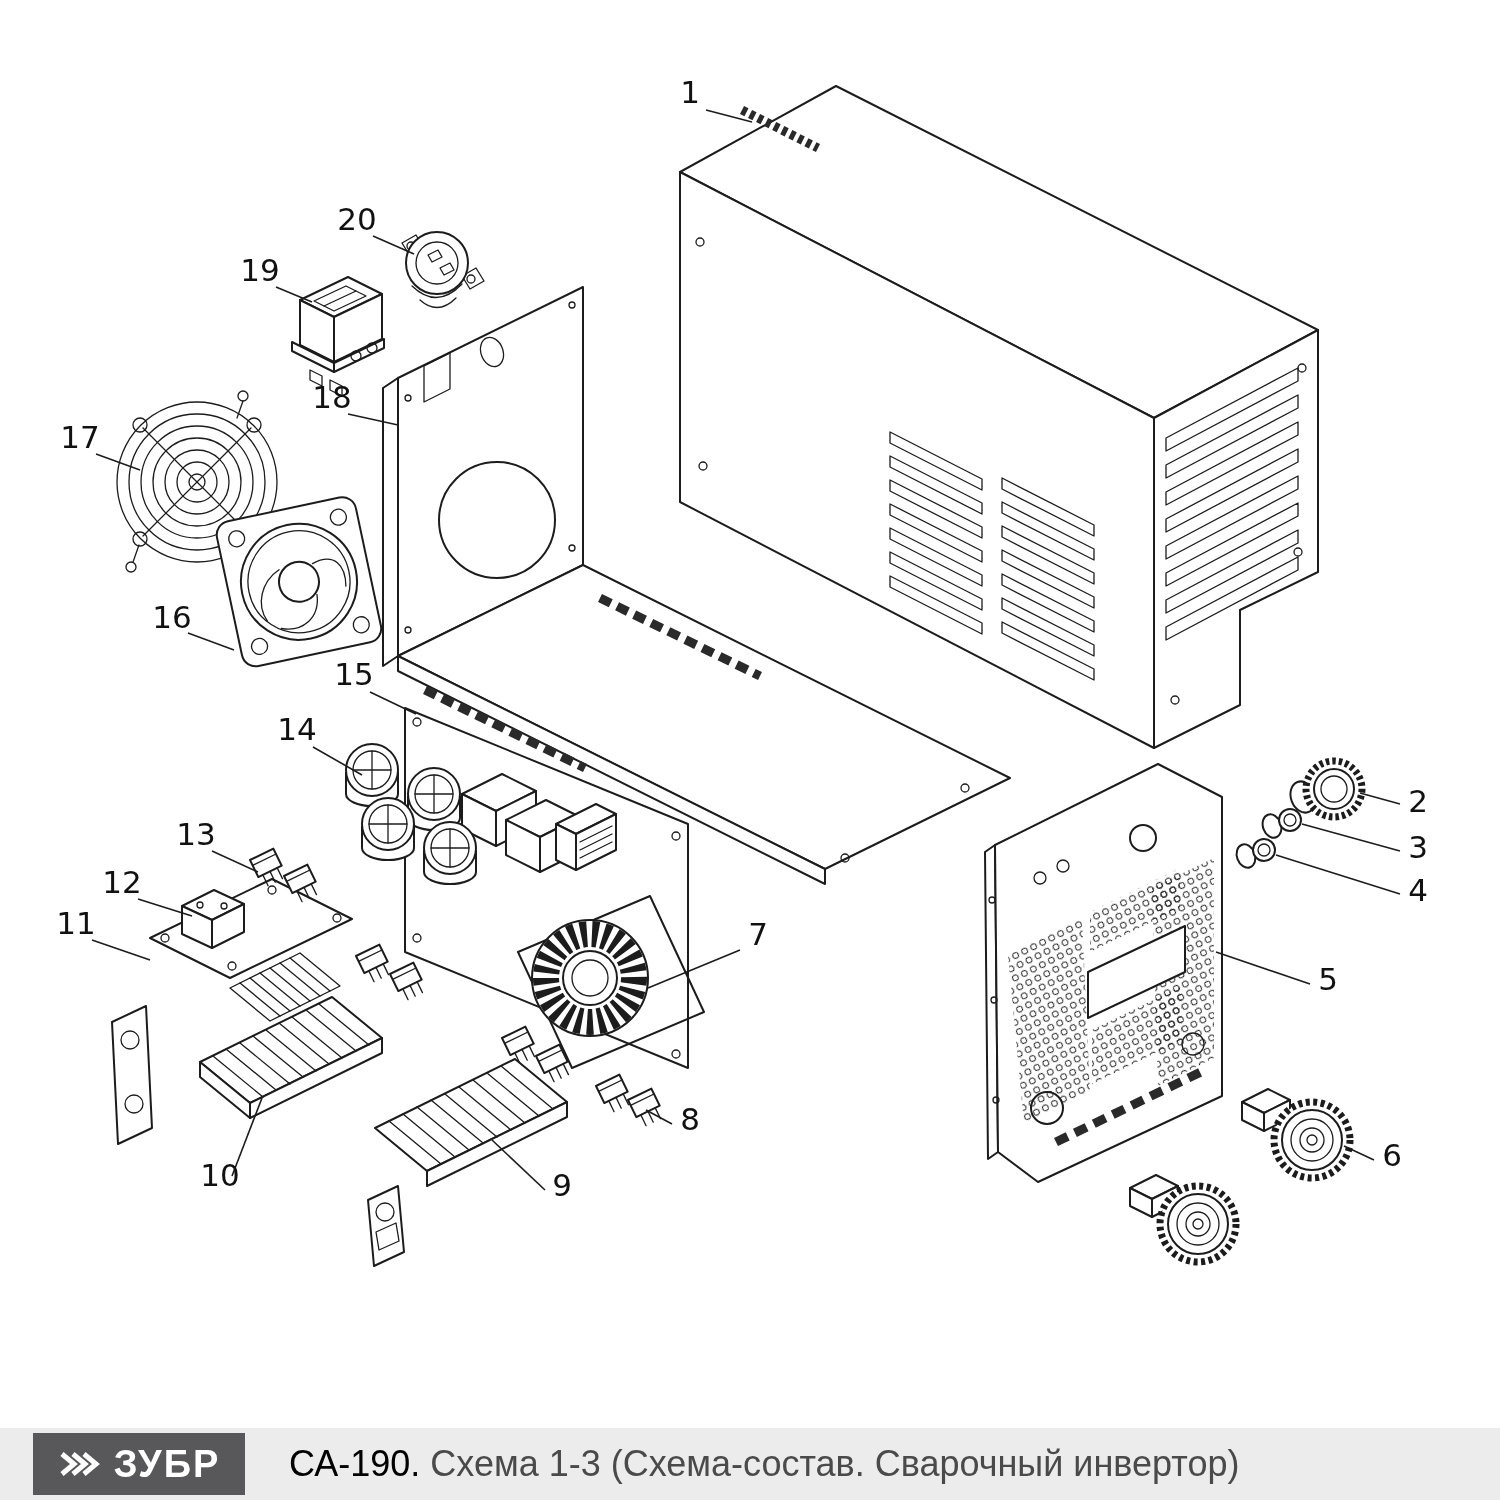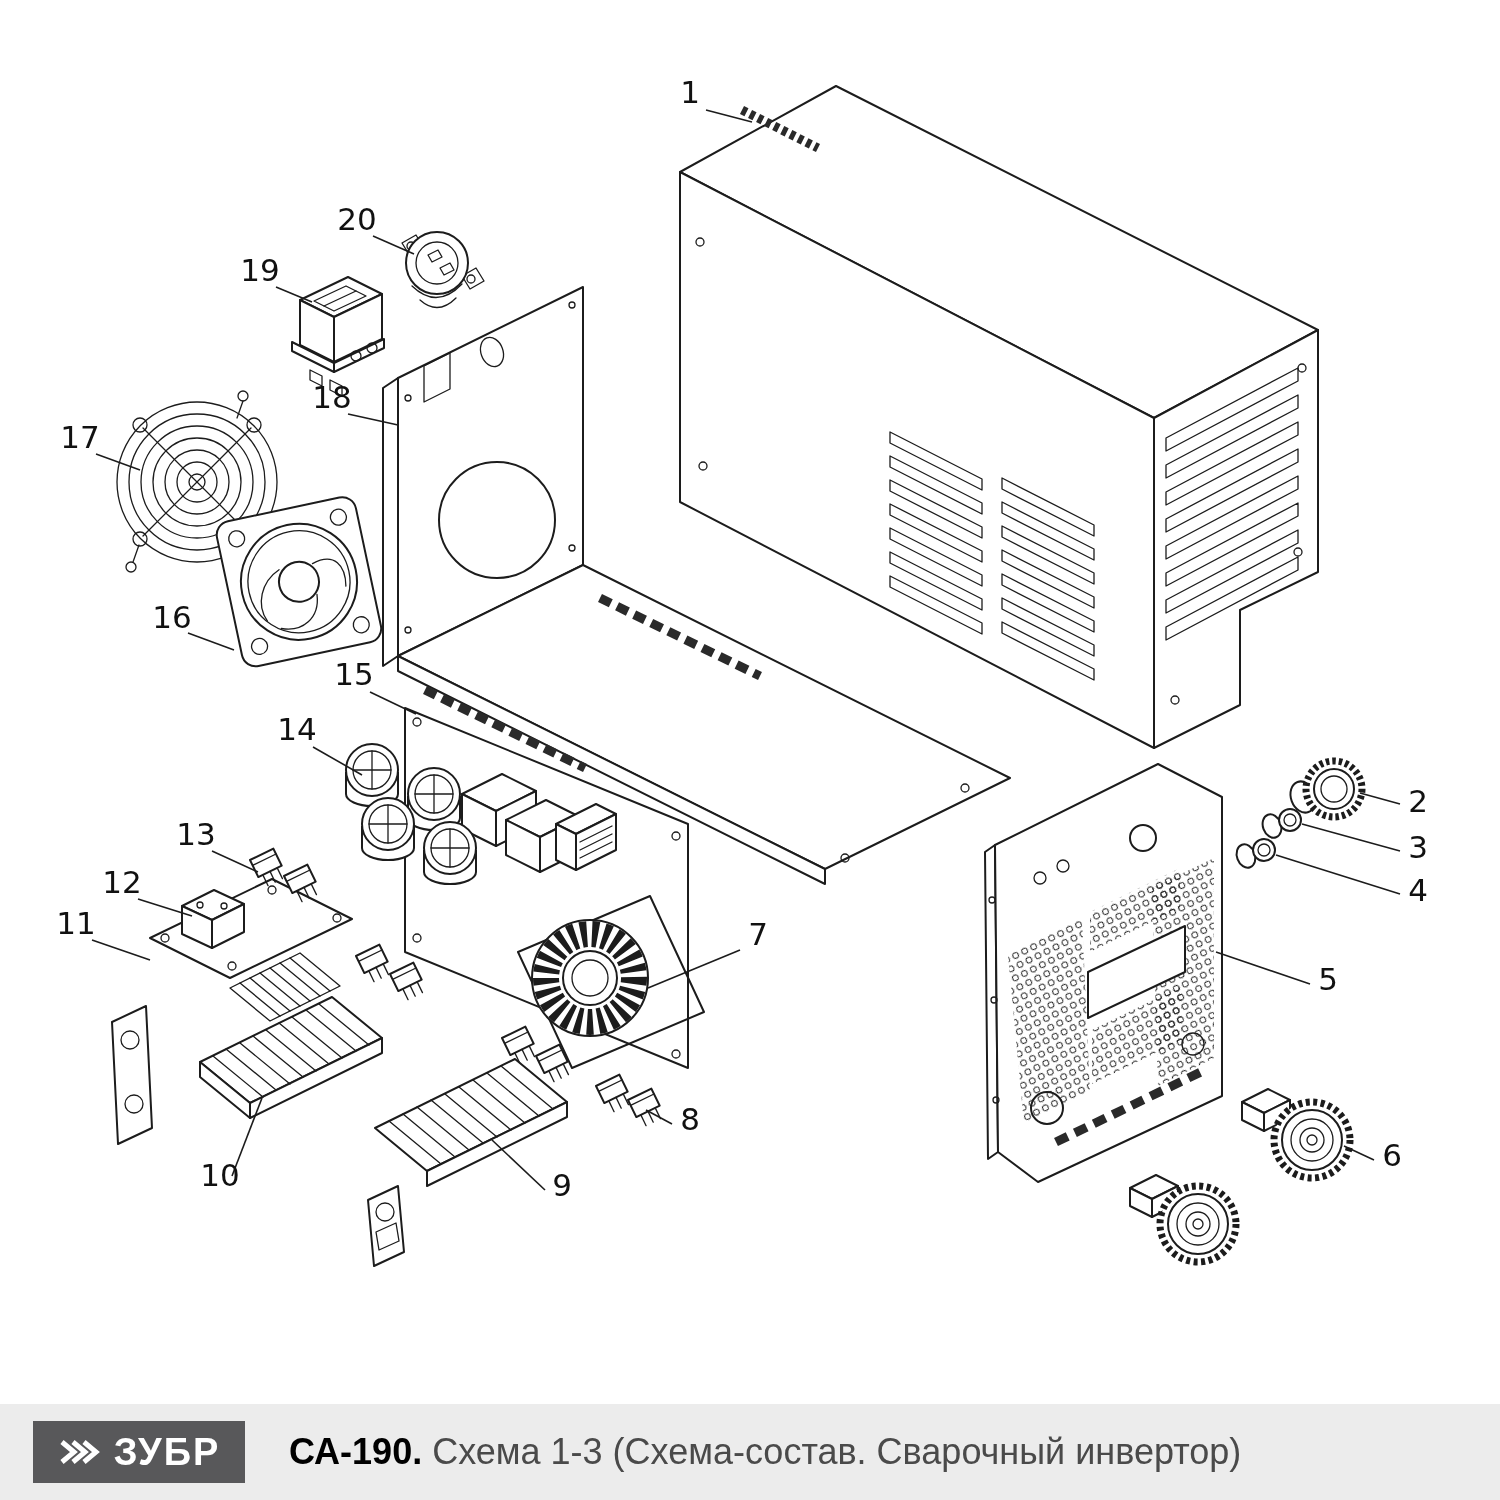--- a/index.html
+++ b/index.html
@@ -6,27 +6,27 @@
   body{width:1500px;height:1500px;position:relative;overflow:hidden;
        font-family:"Liberation Sans",sans-serif;}
   #diagram{position:absolute;top:0;left:0;}
   .f   {fill:#fff;stroke:#1c1c1c;stroke-width:2;stroke-linejoin:round;}
   .l   {fill:none;stroke:#1c1c1c;stroke-width:2;stroke-linecap:round;stroke-linejoin:round;}
   .thin{stroke-width:1.3;}
   .slot{fill:none;stroke:#2a2a2a;stroke-width:9;}
   .kn  {fill:#fff;stroke:#1c1c1c;stroke-width:7;}
   .ldr {stroke:#1c1c1c;stroke-width:1.6;}
   .lbl {font-family:"DejaVu Sans",sans-serif;font-size:31px;fill:#111;text-anchor:middle;}
-  #footer{position:absolute;left:0;bottom:0;width:1500px;height:96px;background:#ececec;
+  #footer{position:absolute;left:0;bottom:0;width:1500px;height:72px;background:#ececec;
           display:flex;align-items:center;box-sizing:border-box;padding-left:33px;}
   #logo-box{width:212px;height:62px;background:#58585a;display:flex;align-items:center;
             justify-content:center;gap:10px;flex:none;}
   #logo-text{color:#fff;font-weight:bold;font-size:38px;letter-spacing:2px;}
   #caption{margin-left:44px;font-size:36px;color:#4a4a4a;}
-  #caption b{color:#000;font-weight:bold;}
+  #caption b{color:#000;font-weight:normal;}
 </style>
 </head>
 <body>
 
 <svg id="diagram" width="1500" height="1405" viewBox="0 0 1500 1405" xmlns="http://www.w3.org/2000/svg">
   <defs>
     <pattern id="hexdots" width="10" height="10" patternUnits="userSpaceOnUse" patternTransform="rotate(-26)">
       <circle cx="4" cy="4" r="3" fill="none" stroke="#1c1c1c" stroke-width="1"></circle>
     </pattern>
     <g id="to220">

